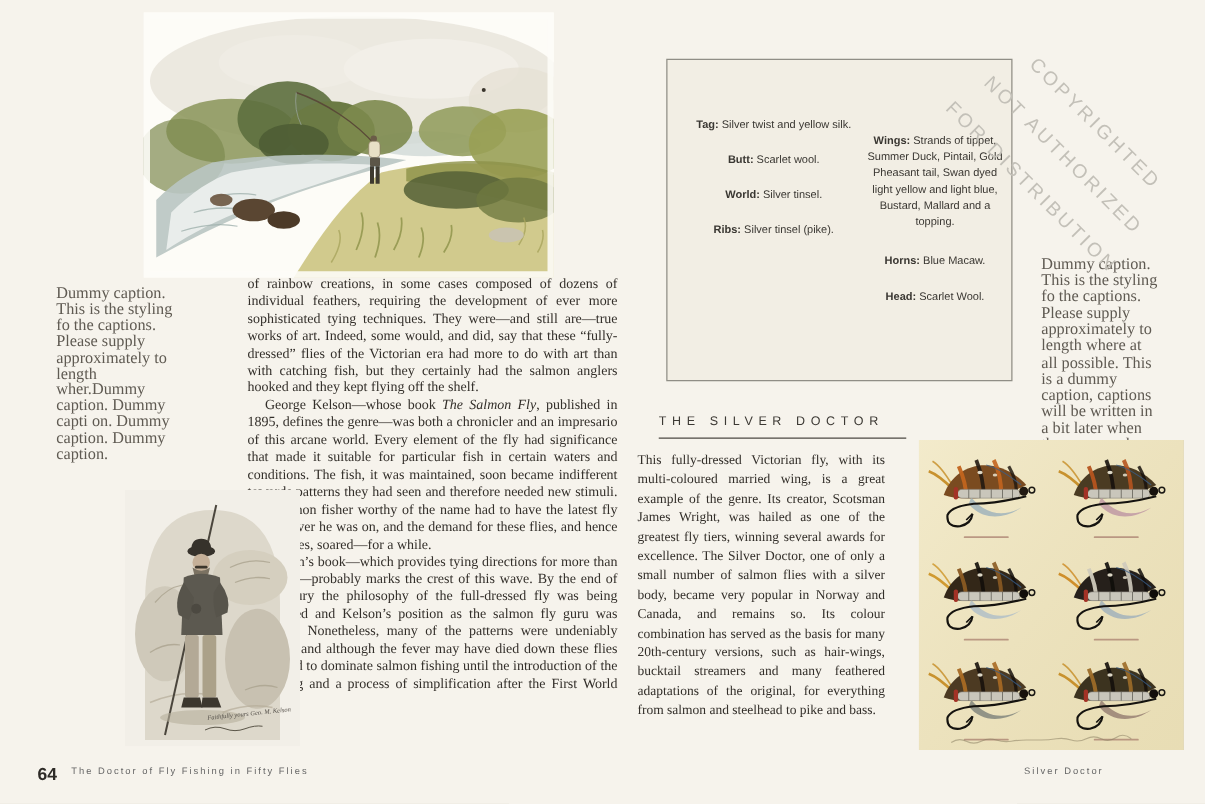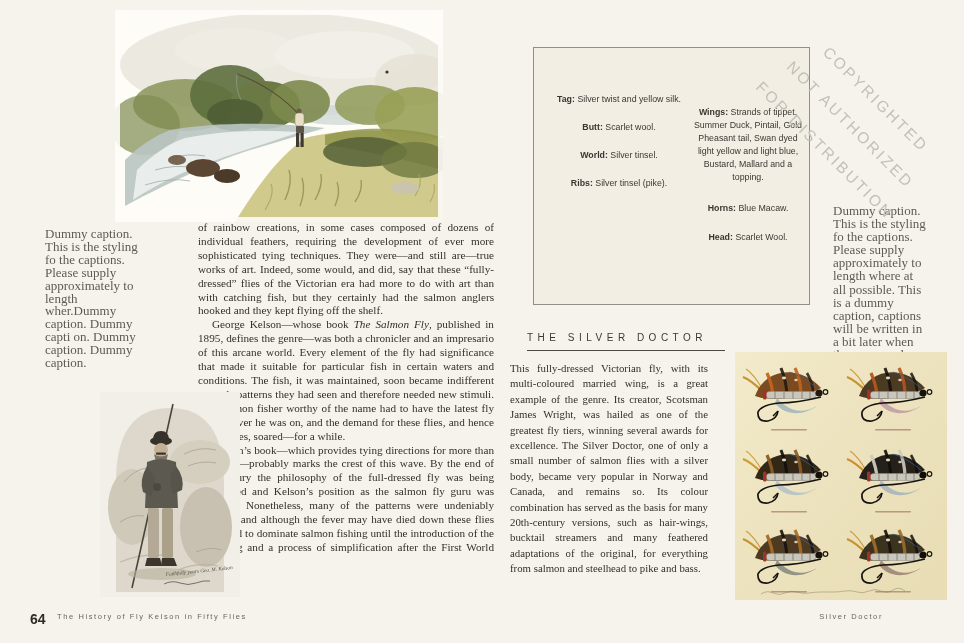--- a/index.html
+++ b/index.html
@@ -155,21 +155,21 @@
         <path d="M62 166 l12 0 l3 8 l-16 0 Z" fill="#3c372e"></path>
       </g>
       <ellipse cx="62" cy="182" rx="34" ry="6" fill="#b8b09c" opacity="0.6"></ellipse>
 
       <text x="66" y="184" transform="rotate(-6 66 184)" font-size="5.2" font-style="italic" fill="#55504a" font-family="Liberation Serif, serif">Faithfully yours  Geo. M. Kelson</text>
       <path d="M64 192 q8 -4 16 -1 t16 0 t14 -2" stroke="#5a5548" stroke-width="0.8" fill="none"></path>
     </svg>
   </div>
 
   <div class="abs pageno" style="left:30px;top:611px">64</div>
-  <div class="abs footer" style="left:57px">The History of Fly Kelson in Fifty Flies</div>
+  <div class="abs footer" style="left:57px">The Doctor of Fly Fishing in Fifty Flies</div>
 
   <div class="abs recipe-box"></div>
 
   <div class="abs recipe-col rc-left">
     <div class="entry"><span class="lbl">Tag:</span> <span>Silver twist and yellow silk.</span></div>
     <div class="entry"><span class="lbl">Butt:</span> <span>Scarlet wool.</span></div>
     <div class="entry"><span class="lbl">World:</span> <span>Silver tinsel.</span></div>
     <div class="entry"><span class="lbl">Ribs:</span> <span>Silver tinsel (pike).</span></div>
   </div>
 

